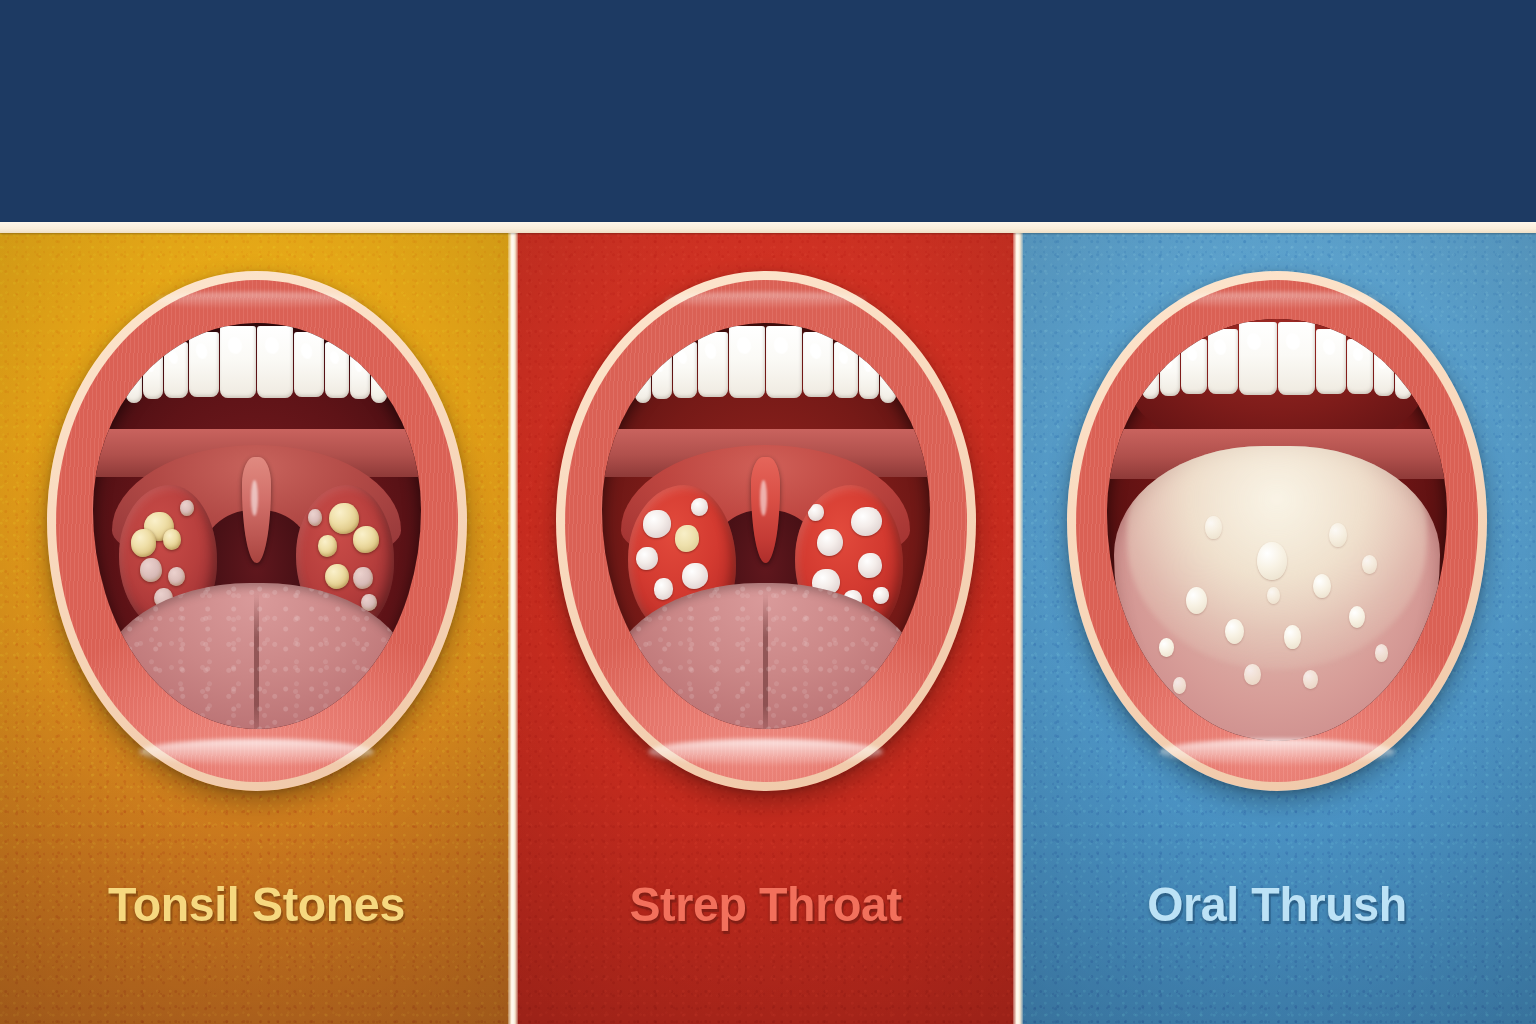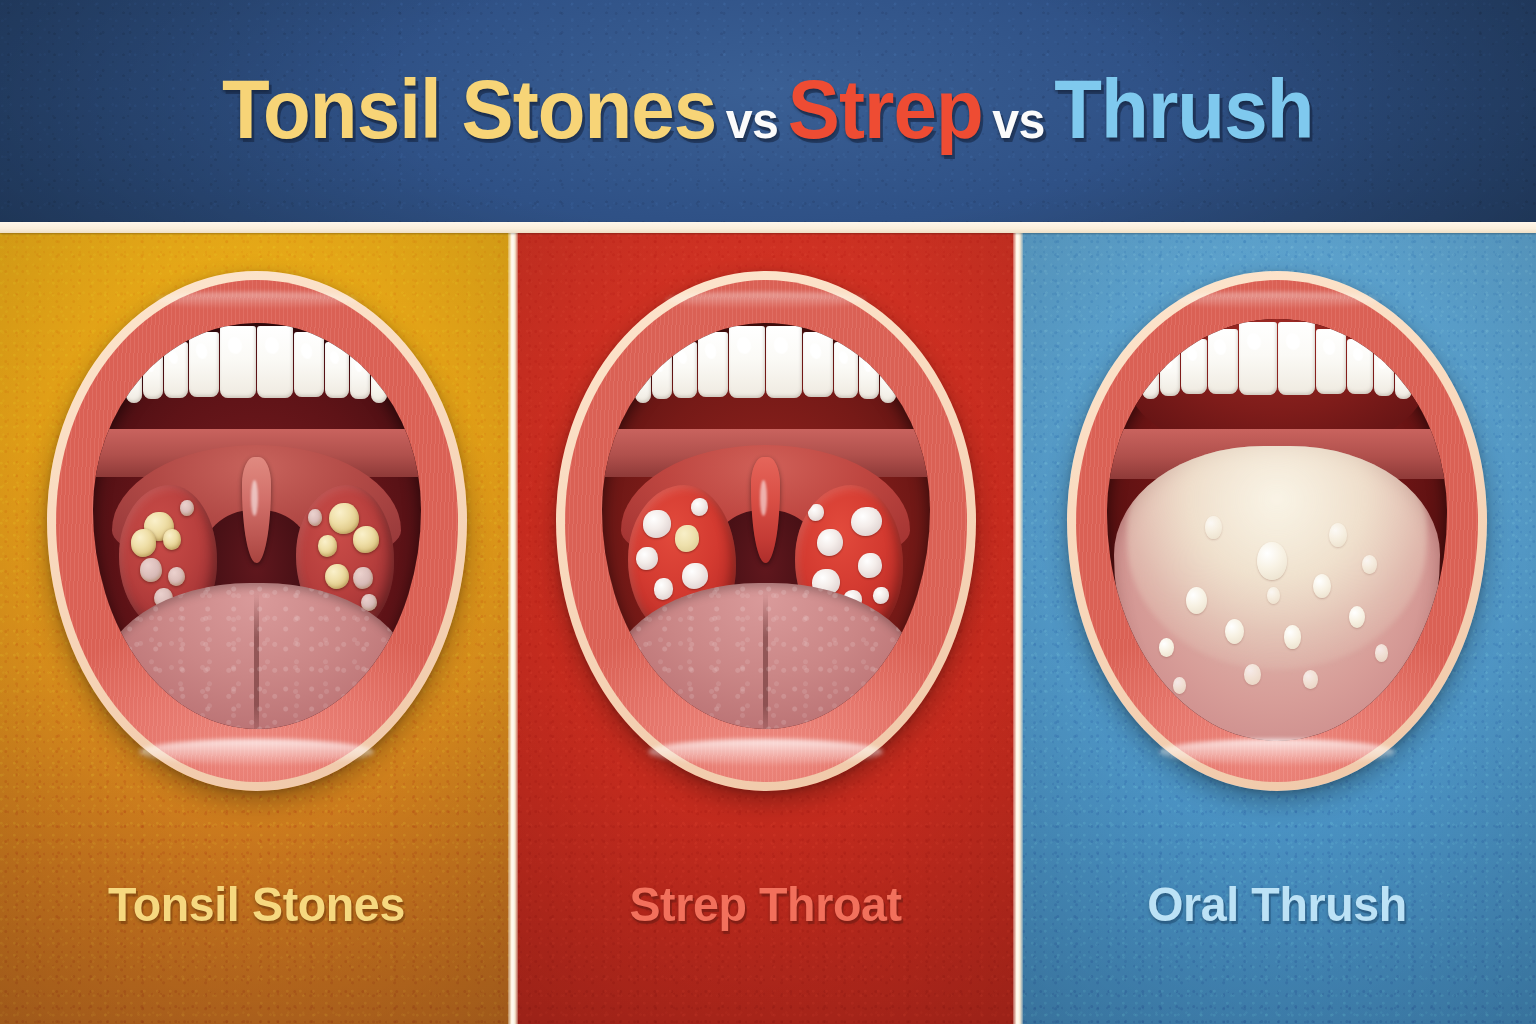--- a/index.html
+++ b/index.html
@@ -293,29 +293,20 @@
   }
   .cap1{ color:#F6D87F; text-shadow:2px 3px 0 rgba(120,60,10,.48), 0 2px 4px rgba(0,0,0,.24); }
   .cap2{ color:#F2705C; text-shadow:2px 3px 0 rgba(110,25,18,.50), 0 2px 4px rgba(0,0,0,.22); }
   .cap3{ color:#BCE2F6; text-shadow:2px 3px 0 rgba(30,75,115,.50), 0 2px 4px rgba(0,0,0,.22); }
 </style>
 </head>
 <body>
 
 <div class="infographic">
 
-  <div class="header">
-    <div class="noise"></div>
-    <div class="vig"></div>
-    <div class="title-wrap">
-      <div class="title">
-        <span class="t-yellow">Tonsil Stones</span><span class="t-vs">vs</span><span class="t-red">Strep</span><span class="t-vs">vs</span><span class="t-blue">Thrush</span>
-      </div>
-    </div>
-  </div>
   <div class="cream-band"></div>
 
   <div class="panels">
 
     <div class="panel p1">
       <div class="tex"></div>
       <div class="vign"></div>
 
       <div class="mouth m1 t-stones">
         <div class="lip-outer"></div>

